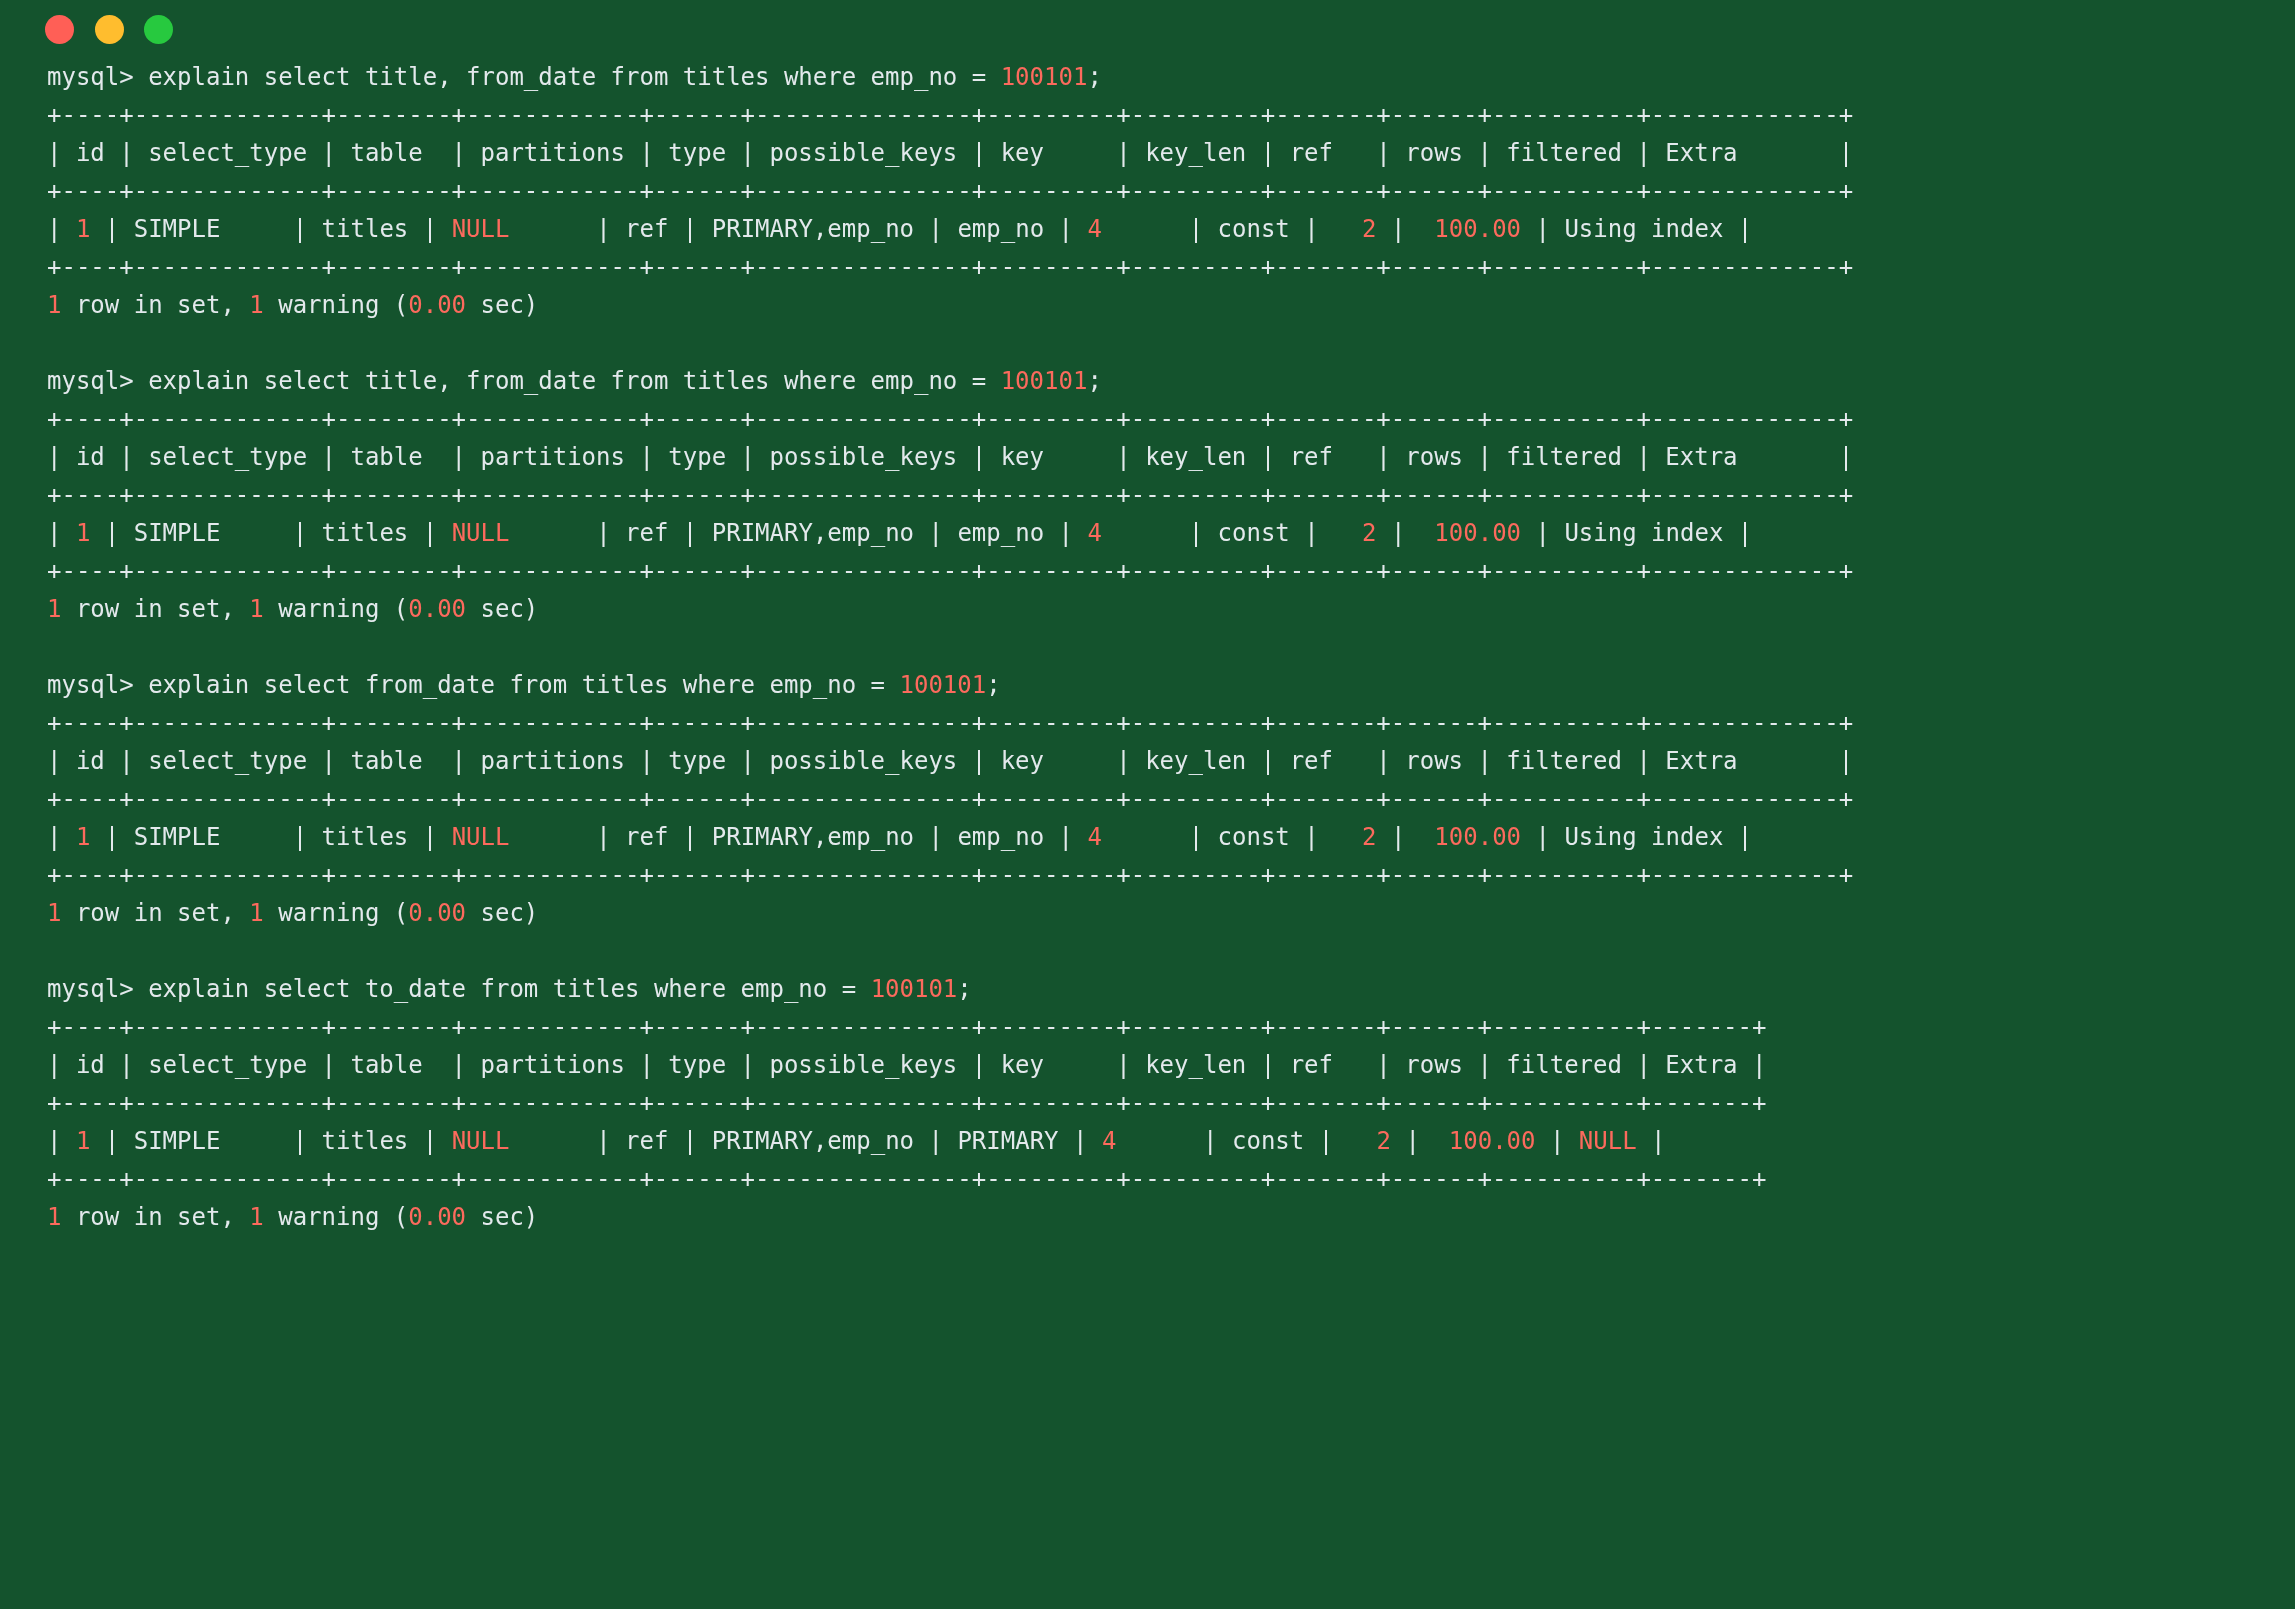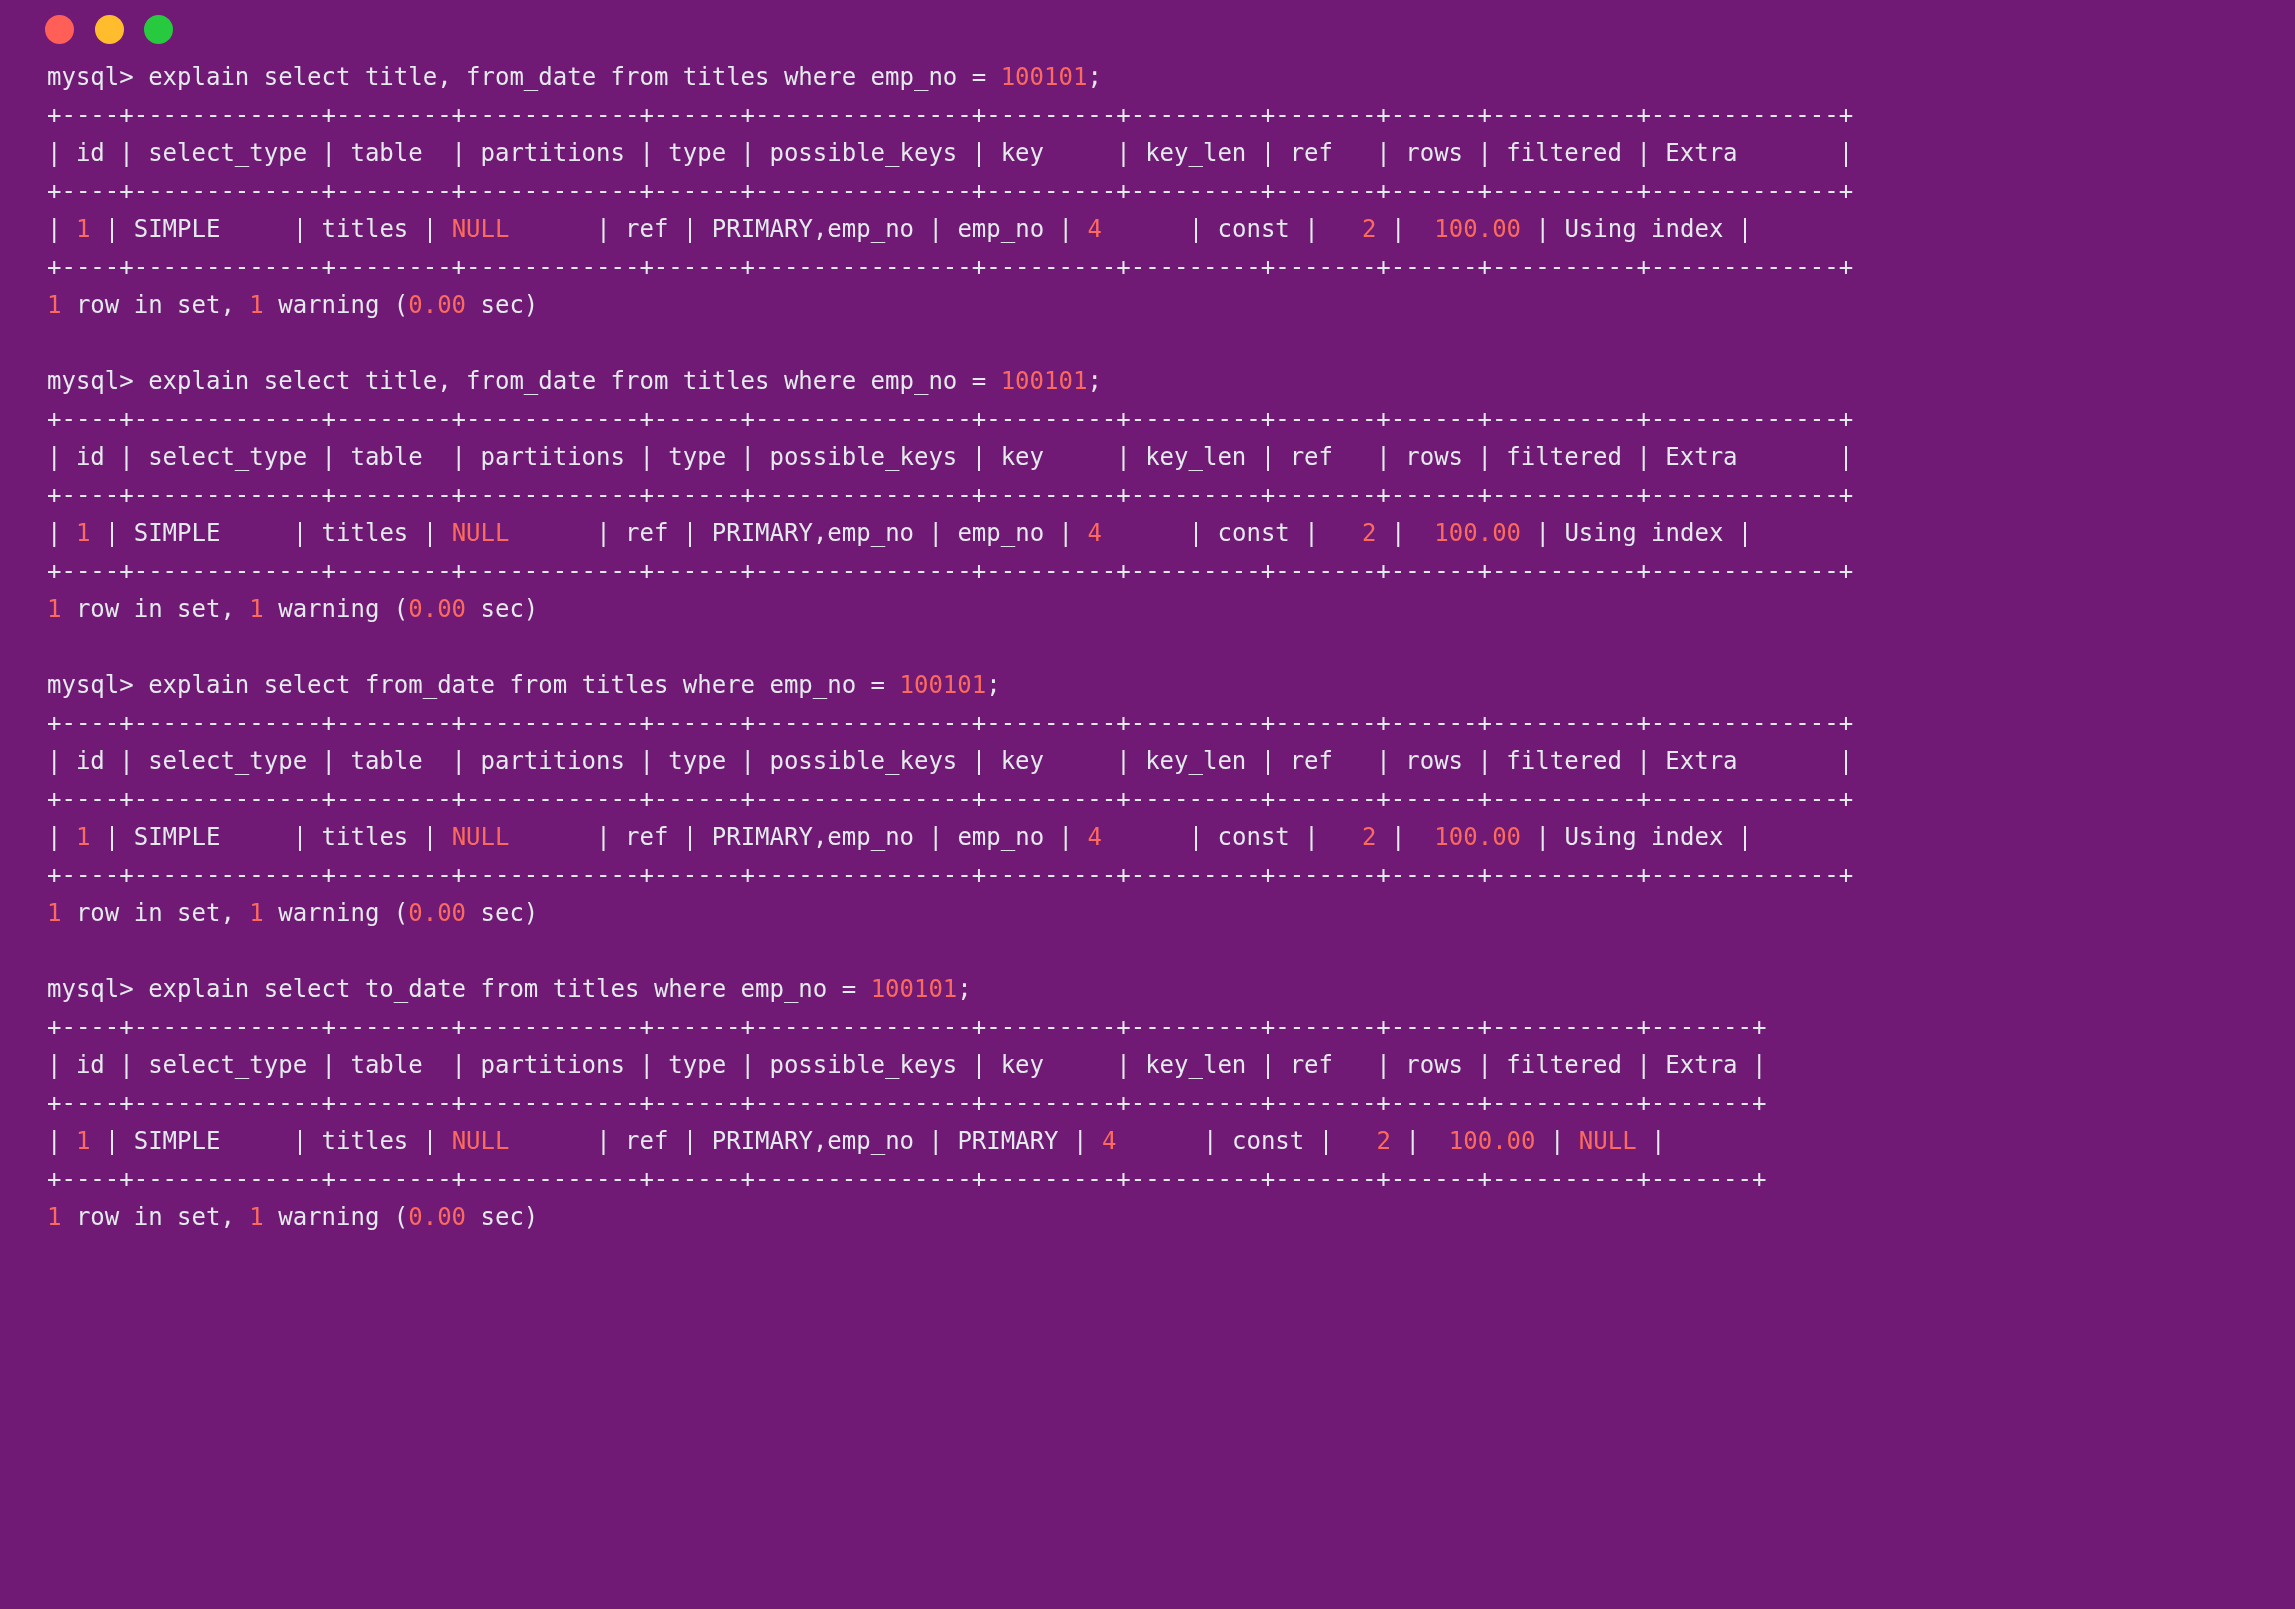--- a/index.html
+++ b/index.html
@@ -9,21 +9,21 @@
   }
   body {
     width: 2295px;
     height: 1610px;
     overflow: hidden;
     font-family: "DejaVu Sans Mono", "Liberation Mono", monospace;
   }
   .window {
     width: 2295px;
     height: 1610px;
-    background: #701a75;
+    background: #14532d;
     position: relative;
     box-sizing: border-box;
   }
   .titlebar {
     height: 58px;
     display: flex;
     align-items: center;
     padding-left: 45px;
     box-sizing: border-box;
   }

